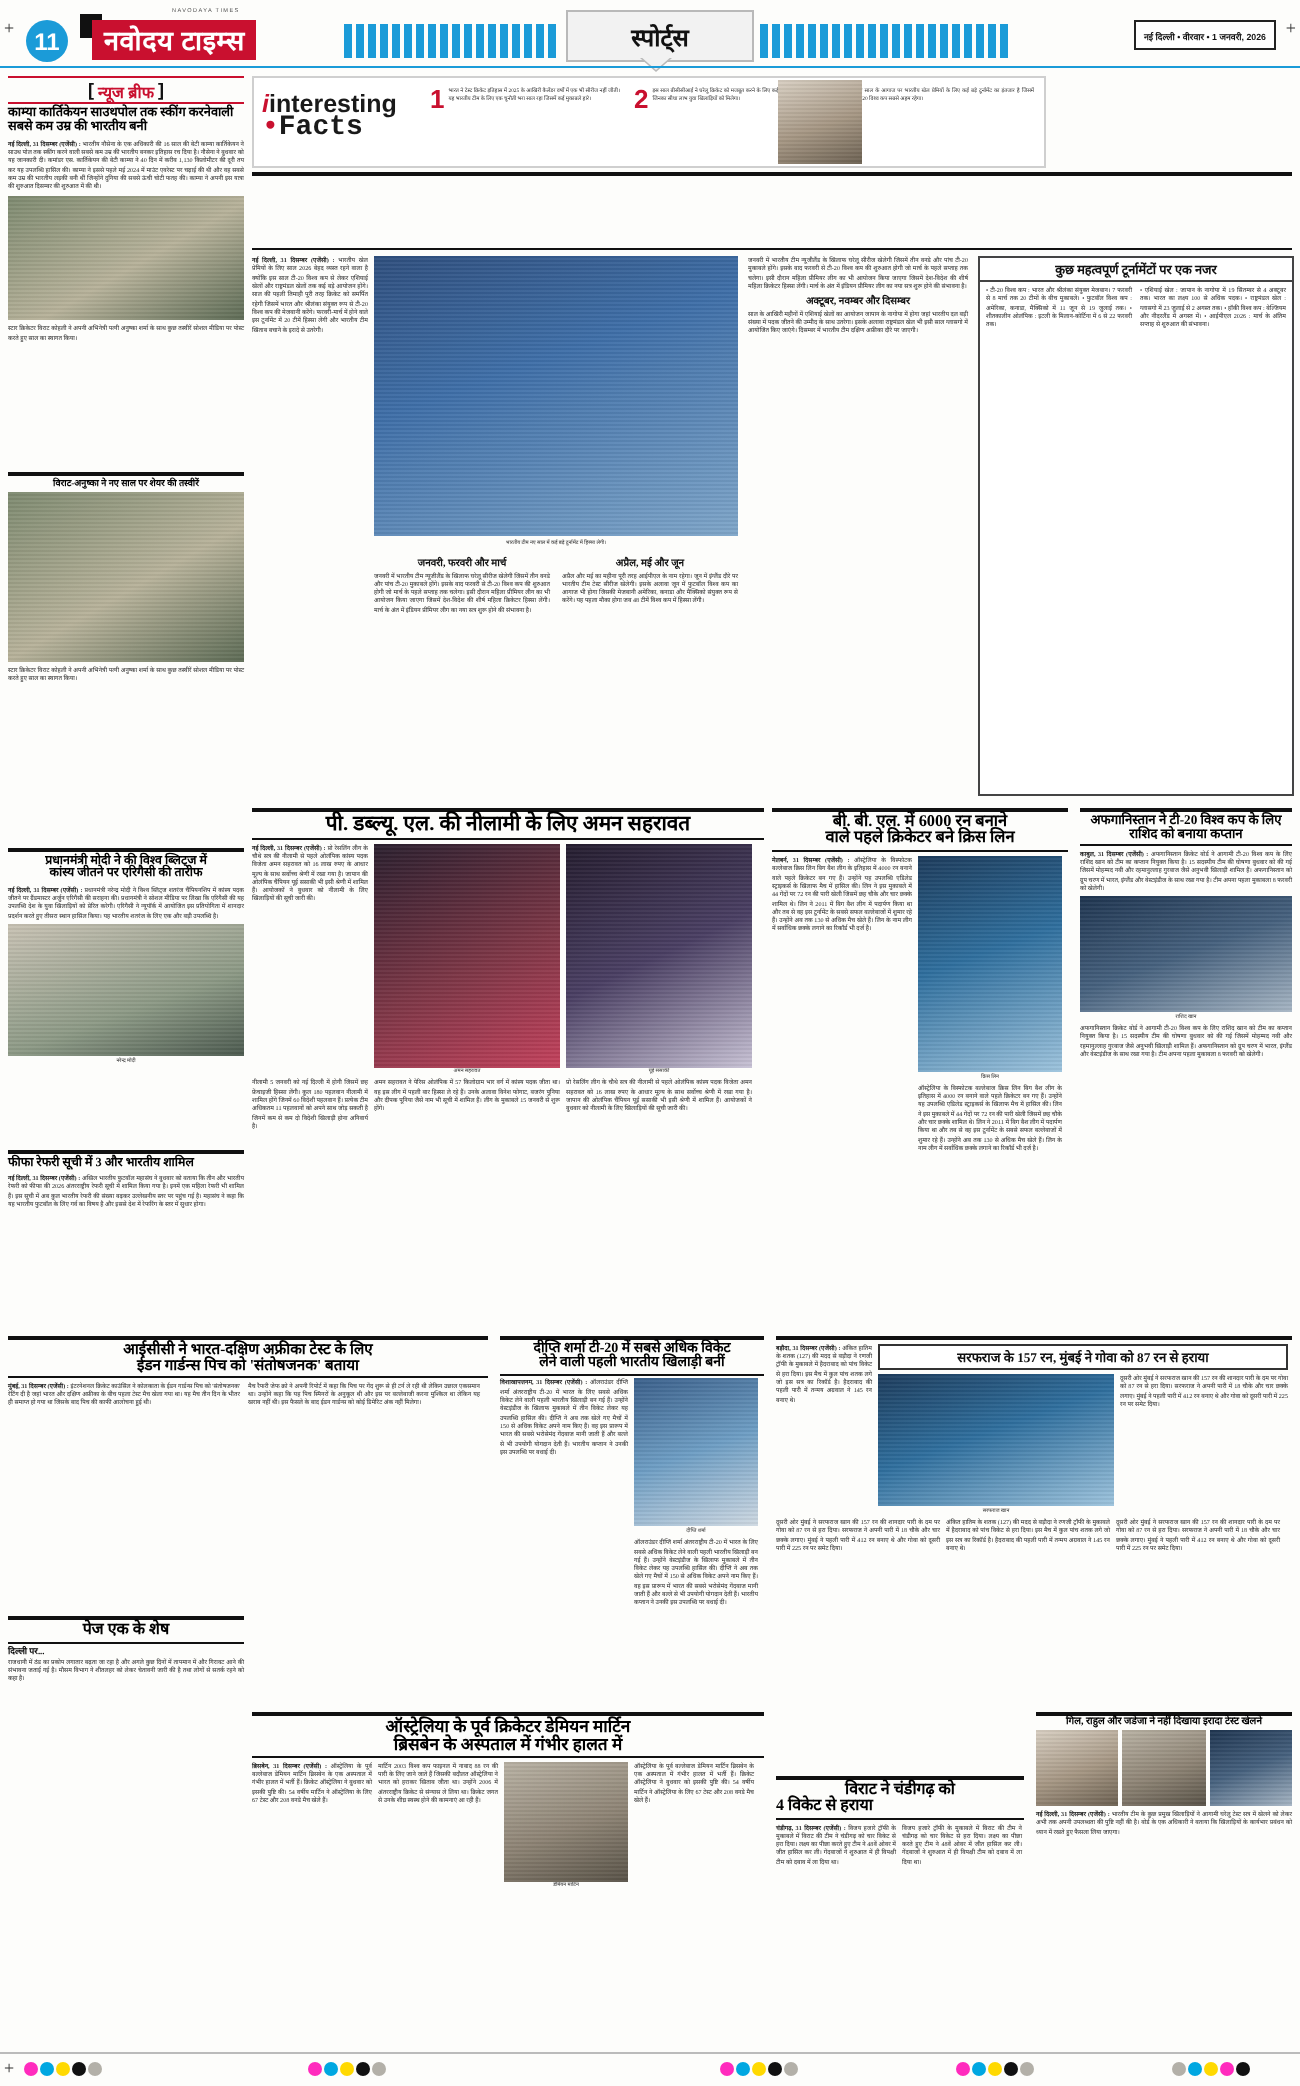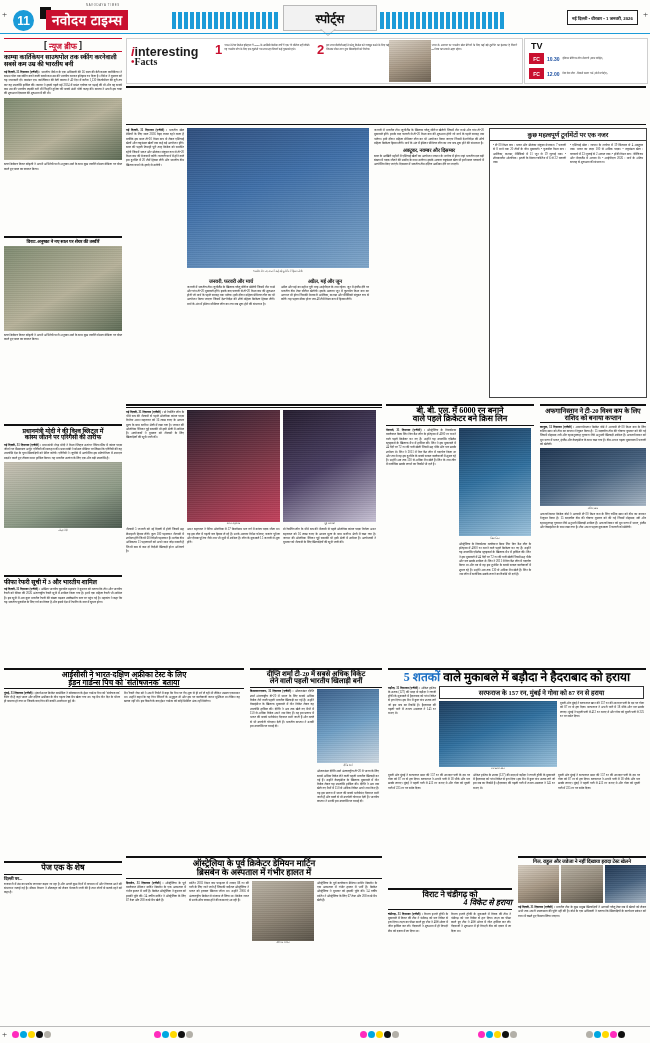--- a/index.html
+++ b/index.html
@@ -67,21 +67,21 @@
   .nb-title span.br{color:#111;margin:0 2px;font-size:9px;}
 
   
   .facts{
     position:absolute;left:126px;top:38px;width:395px;height:44px;
     border:1px solid #cfcfcf;background:#fff;
   }
   .facts-logo{position:absolute;left:4px;top:6px;width:78px;}
   .facts-logo .l1{font-size:12.5px;font-weight:bold;font-family:"Liberation Sans",sans-serif;color:#1a1a1a;}
   .facts-logo .l1 i{color:#c9102f;font-style:italic;}
-  .facts-logo .l2{font-size:10px;font-weight:bold;font-family:Liberation Serif, serif;color:#1a1a1a;margin-top:-3px;}
+  .facts-logo .l2{font-size:14px;font-weight:bold;font-family:Liberation Mono, monospace;color:#1a1a1a;margin-top:-3px;}
   .facts-logo .l2 b{color:#c9102f;}
   .fact-item{position:absolute;top:5px;width:95px;font-size:2.7px;line-height:1.4;text-align:justify;color:#2b2b2b;}
   .fact-num{float:left;font-size:13px;font-weight:bold;color:#c9102f;line-height:.85;margin:0 2px 0 0;font-family:"Liberation Sans",sans-serif;}
 
   
   .tvbox{position:absolute;left:524px;top:38px;width:122px;height:44px;border:1px solid #cfcfcf;background:#fff;}
   .tv-word{position:absolute;left:6px;top:2px;font-size:9px;font-weight:bold;font-family:"Liberation Sans",sans-serif;}
   .tv-row{position:absolute;left:4px;width:116px;height:13px;display:flex;align-items:center;gap:3px;}
   .tv-logo{width:15px;height:11px;background:#c9102f;color:#fff;font-size:5px;font-weight:bold;
     display:flex;align-items:center;justify-content:center;font-family:"Liberation Sans",sans-serif;}
@@ -232,33 +232,20 @@
       <span class="fact-num">2</span>
       <span>इस साल बीसीसीआई ने घरेलू क्रिकेट को मजबूत करने के लिए कई नई योजनाएं शुरू की हैं जिनका सीधा लाभ युवा खिलाड़ियों को मिलेगा।</span>
     </div>
     <div class="fact-item" style="left:292px;width:98px;">
       <span class="fact-num">3</span>
       <span>नए साल के आगाज पर भारतीय खेल प्रेमियों के लिए कई बड़े टूर्नामेंट का इंतजार है जिसमें टी-20 विश्व कप सबसे अहम रहेगा।</span>
     </div>
     <div class="photo face" style="position:absolute;left:262px;top:1px;width:42px;height:42px;"></div>
   </div>
 
-  <div class="tvbox">
-    <div class="tv-word">TV</div>
-    <div class="tv-row" style="top:13px;">
-      <span class="tv-logo">FC</span>
-      <span class="tv-time">10.30</span>
-      <span class="tv-txt">इंडियन प्रीमियर लीग नीलामी (स्टार स्पोर्ट्स)</span>
-    </div>
-    <div class="tv-row" style="top:28px;">
-      <span class="tv-logo">FC</span>
-      <span class="tv-time">12.00</span>
-      <span class="tv-txt">बिग बैश लीग : सिडनी बनाम पर्थ (सोनी स्पोर्ट्स)</span>
-    </div>
-  </div>
 
   <div class="hr-lead-top"></div>
   <div class="hr-lead-bot"></div>
 
   <div style="position:absolute;left:126px;top:128px;width:58px;">
     <div class="col-text">
       <span class="dateline">नई दिल्ली, 31 दिसम्बर (एजेंसी) :</span>
       <span>भारतीय खेल प्रेमियों के लिए साल 2026 बेहद व्यस्त रहने वाला है क्योंकि इस साल टी-20 विश्व कप से लेकर एशियाई खेलों और राष्ट्रमंडल खेलों तक कई बड़े आयोजन होंगे। साल की पहली तिमाही पूरी तरह क्रिकेट को समर्पित रहेगी जिसमें भारत और श्रीलंका संयुक्त रूप से टी-20 विश्व कप की मेजबानी करेंगे। फरवरी-मार्च में होने वाले इस टूर्नामेंट में 20 टीमें हिस्सा लेंगी और भारतीय टीम खिताब बचाने के इरादे से उतरेगी।</span>
     </div>
   </div>
@@ -305,20 +292,21 @@
     <div style="height:1.6px;background:#111;margin-bottom:2px;"></div>
     <div class="hdl" style="font-size:6.2px;">फीफा रेफरी सूची में 3 और भारतीय शामिल</div>
     <div class="col-text" style="margin-top:2px;">
       <span class="dateline">नई दिल्ली, 31 दिसम्बर (एजेंसी) :</span>
       <span>अखिल भारतीय फुटबॉल महासंघ ने बुधवार को बताया कि तीन और भारतीय रेफरी को फीफा की 2026 अंतरराष्ट्रीय रेफरी सूची में शामिल किया गया है। इनमें एक महिला रेफरी भी शामिल हैं। इस सूची में अब कुल भारतीय रेफरी की संख्या बढ़कर उल्लेखनीय स्तर पर पहुंच गई है। महासंघ ने कहा कि यह भारतीय फुटबॉल के लिए गर्व का विषय है और इससे देश में रेफरिंग के स्तर में सुधार होगा।</span>
     </div>
   </div>
 
   <div style="position:absolute;left:126px;top:404px;width:256px;">
     <div style="height:1.8px;background:#111;"></div>
+    <div class="hdl" style="font-size:10.4px;text-align:center;margin-top:1px;">पी. डब्ल्यू. एल. की नीलामी के लिए अमन सहरावत</div>
     <div style="height:.8px;background:#111;margin-top:1px;"></div>
     <div style="display:flex;gap:3px;margin-top:2px;">
       <div class="col-text" style="width:58px;">
         <span class="dateline">नई दिल्ली, 31 दिसम्बर (एजेंसी) :</span>
         <span>प्रो रेसलिंग लीग के चौथे सत्र की नीलामी से पहले ओलंपिक कांस्य पदक विजेता अमन सहरावत को 16 लाख रुपए के आधार मूल्य के साथ सर्वोच्च श्रेणी में रखा गया है। जापान की ओलंपिक चैंपियन यूई ससाकी भी इसी श्रेणी में शामिल हैं। आयोजकों ने बुधवार को नीलामी के लिए खिलाड़ियों की सूची जारी की।</span>
       </div>
       <div style="width:93px;">
         <div class="photo wrestler" style="height:112px;"></div>
         <div class="caption">अमन सहरावत</div>
       </div>
@@ -361,21 +349,21 @@
       <span>अफगानिस्तान क्रिकेट बोर्ड ने आगामी टी-20 विश्व कप के लिए राशिद खान को टीम का कप्तान नियुक्त किया है। 15 सदस्यीय टीम की घोषणा बुधवार को की गई जिसमें मोहम्मद नबी और रहमानुल्लाह गुरबाज जैसे अनुभवी खिलाड़ी शामिल हैं। अफगानिस्तान को ग्रुप चरण में भारत, इंग्लैंड और वेस्टइंडीज के साथ रखा गया है। टीम अपना पहला मुकाबला 8 फरवरी को खेलेगी।</span>
     </div>
     <div class="photo afg" style="height:58px;margin-top:2px;"></div>
     <div class="caption">राशिद खान</div>
     <div class="col-text" style="margin-top:2px;">अफगानिस्तान क्रिकेट बोर्ड ने आगामी टी-20 विश्व कप के लिए राशिद खान को टीम का कप्तान नियुक्त किया है। 15 सदस्यीय टीम की घोषणा बुधवार को की गई जिसमें मोहम्मद नबी और रहमानुल्लाह गुरबाज जैसे अनुभवी खिलाड़ी शामिल हैं। अफगानिस्तान को ग्रुप चरण में भारत, इंग्लैंड और वेस्टइंडीज के साथ रखा गया है। टीम अपना पहला मुकाबला 8 फरवरी को खेलेगी।</div>
   </div>
 
   <div style="position:absolute;left:4px;top:668px;width:240px;">
     <div style="height:1.8px;background:#111;"></div>
     <div class="hdl" style="font-size:7.6px;text-align:center;margin-top:1px;">आईसीसी ने भारत-दक्षिण अफ्रीका टेस्ट के लिए</div>
-    <div class="hdl" style="font-size:7.6px;text-align:center;text-decoration:underline;">ईडन गार्डन्स पिच को 'संतोषजनक' बताया</div>
+    <div class="hdl" style="font-size:7.6px;text-align:center;">ईडन गार्डन्स पिच को 'संतोषजनक' बताया</div>
     <div style="height:.8px;background:#111;margin-top:1px;"></div>
     <div style="display:flex;gap:4px;margin-top:2px;">
       <div class="col-text" style="width:116px;">
         <span class="dateline">मुंबई, 31 दिसम्बर (एजेंसी) :</span>
         <span>इंटरनेशनल क्रिकेट काउंसिल ने कोलकाता के ईडन गार्डन्स पिच को 'संतोषजनक' रेटिंग दी है जहां भारत और दक्षिण अफ्रीका के बीच पहला टेस्ट मैच खेला गया था। यह मैच तीन दिन के भीतर ही समाप्त हो गया था जिसके बाद पिच की काफी आलोचना हुई थी।</span>
       </div>
       <div class="col-text" style="width:116px;">मैच रैफरी जेफ क्रो ने अपनी रिपोर्ट में कहा कि पिच पर गेंद शुरू से ही टर्न ले रही थी लेकिन उछाल एकसमान था। उन्होंने कहा कि यह पिच स्पिनरों के अनुकूल थी और इस पर बल्लेबाजी करना मुश्किल था लेकिन यह खराब नहीं थी। इस फैसले के बाद ईडन गार्डन्स को कोई डिमेरिट अंक नहीं मिलेगा।</div>
     </div>
   </div>
 
@@ -392,23 +380,20 @@
       <div style="width:62px;">
         <div class="photo kid" style="height:74px;"></div>
         <div class="caption">दीप्ति शर्मा</div>
         <div class="col-text" style="margin-top:2px;">ऑलराउंडर दीप्ति शर्मा अंतरराष्ट्रीय टी-20 में भारत के लिए सबसे अधिक विकेट लेने वाली पहली भारतीय खिलाड़ी बन गई हैं। उन्होंने वेस्टइंडीज के खिलाफ मुकाबले में तीन विकेट लेकर यह उपलब्धि हासिल की। दीप्ति ने अब तक खेले गए मैचों में 150 से अधिक विकेट अपने नाम किए हैं। वह इस प्रारूप में भारत की सबसे भरोसेमंद गेंदबाज मानी जाती हैं और बल्ले से भी उपयोगी योगदान देती हैं। भारतीय कप्तान ने उनकी इस उपलब्धि पर बधाई दी।</div>
       </div>
     </div>
   </div>
 
   <div style="position:absolute;left:388px;top:668px;width:258px;">
     <div style="height:1.8px;background:#111;"></div>
-    <div class="hdl" style="font-size:12px;text-align:center;margin-top:1px;white-space:nowrap;">
-      <span class="hdl-blue">5 शतकों</span><span> वाले मुकाबले में बड़ौदा ने हैदराबाद को हराया</span>
-    </div>
     <div style="display:flex;gap:3px;margin-top:2px;">
       <div class="col-text" style="width:48px;">
         <span class="dateline">बड़ौदा, 31 दिसम्बर (एजेंसी) :</span>
         <span>अंकित हातिम के शतक (127) की मदद से बड़ौदा ने रणजी ट्रॉफी के मुकाबले में हैदराबाद को पांच विकेट से हरा दिया। इस मैच में कुल पांच शतक लगे जो इस सत्र का रिकॉर्ड है। हैदराबाद की पहली पारी में तन्मय अग्रवाल ने 145 रन बनाए थे।</span>
       </div>
       <div style="width:205px;">
         <div class="subbar">सरफराज के 157 रन, मुंबई ने गोवा को 87 रन से हराया</div>
         <div style="display:flex;gap:3px;margin-top:2px;">
           <div class="photo bat" style="width:118px;height:66px;"></div>
           <div class="col-text" style="width:84px;">दूसरी ओर मुंबई ने सरफराज खान की 157 रन की शानदार पारी के दम पर गोवा को 87 रन से हरा दिया। सरफराज ने अपनी पारी में 18 चौके और चार छक्के लगाए। मुंबई ने पहली पारी में 412 रन बनाए थे और गोवा को दूसरी पारी में 225 रन पर समेट दिया।</div>
@@ -416,21 +401,21 @@
         <div class="caption" style="width:118px;">सरफराज खान</div>
       </div>
     </div>
     <div style="display:flex;gap:3px;margin-top:2px;">
       <div class="col-text" style="width:82px;">दूसरी ओर मुंबई ने सरफराज खान की 157 रन की शानदार पारी के दम पर गोवा को 87 रन से हरा दिया। सरफराज ने अपनी पारी में 18 चौके और चार छक्के लगाए। मुंबई ने पहली पारी में 412 रन बनाए थे और गोवा को दूसरी पारी में 225 रन पर समेट दिया।</div>
       <div class="col-text" style="width:82px;">अंकित हातिम के शतक (127) की मदद से बड़ौदा ने रणजी ट्रॉफी के मुकाबले में हैदराबाद को पांच विकेट से हरा दिया। इस मैच में कुल पांच शतक लगे जो इस सत्र का रिकॉर्ड है। हैदराबाद की पहली पारी में तन्मय अग्रवाल ने 145 रन बनाए थे।</div>
       <div class="col-text" style="width:82px;">दूसरी ओर मुंबई ने सरफराज खान की 157 रन की शानदार पारी के दम पर गोवा को 87 रन से हरा दिया। सरफराज ने अपनी पारी में 18 चौके और चार छक्के लगाए। मुंबई ने पहली पारी में 412 रन बनाए थे और गोवा को दूसरी पारी में 225 रन पर समेट दिया।</div>
     </div>
   </div>
 
-  <div style="position:absolute;left:4px;top:861px;width:118px;">
+  <div style="position:absolute;left:4px;top:808px;width:118px;">
     <div style="height:1.8px;background:#111;"></div>
     <div class="hdl" style="font-size:8px;text-align:center;margin:1.5px 0;">पेज एक के शेष</div>
     <div style="height:.8px;background:#111;margin-bottom:2px;"></div>
     <div class="hdl" style="font-size:4.4px;">दिल्ली पर...</div>
     <div class="col-text">राजधानी में ठंड का प्रकोप लगातार बढ़ता जा रहा है और अगले कुछ दिनों में तापमान में और गिरावट आने की संभावना जताई गई है। मौसम विभाग ने शीतलहर को लेकर चेतावनी जारी की है तथा लोगों से सतर्क रहने को कहा है।</div>
   </div>
 
   <div style="position:absolute;left:126px;top:856px;width:256px;">
     <div style="height:1.8px;background:#111;"></div>
     <div class="hdl" style="font-size:8.6px;text-align:center;margin-top:1px;">ऑस्ट्रेलिया के पूर्व क्रिकेटर डेमियन मार्टिन</div>
@@ -446,21 +431,21 @@
         <div class="photo portrait" style="height:60px;"></div>
         <div class="caption">डेमियन मार्टिन</div>
       </div>
       <div class="col-text" style="width:60px;">ऑस्ट्रेलिया के पूर्व बल्लेबाज डेमियन मार्टिन ब्रिसबेन के एक अस्पताल में गंभीर हालत में भर्ती हैं। क्रिकेट ऑस्ट्रेलिया ने बुधवार को इसकी पुष्टि की। 54 वर्षीय मार्टिन ने ऑस्ट्रेलिया के लिए 67 टेस्ट और 208 वनडे मैच खेले हैं।</div>
     </div>
   </div>
 
   <div style="position:absolute;left:388px;top:888px;width:124px;">
     <div style="height:1.8px;background:#111;"></div>
     <div class="hdl" style="font-size:8px;text-align:center;margin-top:1px;">विराट ने चंडीगढ़ को</div>
-    <div class="hdl" style="font-size:8px;text-align:right;font-style:italic;">4 विकेट से हराया</div>
+    <div class="hdl" style="font-size:8px;text-align:left;">4 विकेट से हराया</div>
     <div style="height:.8px;background:#111;margin-top:1px;"></div>
     <div style="display:flex;gap:3px;margin-top:2px;">
       <div class="col-text" style="width:60px;">
         <span class="dateline">चंडीगढ़, 31 दिसम्बर (एजेंसी) :</span>
         <span>विजय हजारे ट्रॉफी के मुकाबले में विराट की टीम ने चंडीगढ़ को चार विकेट से हरा दिया। लक्ष्य का पीछा करते हुए टीम ने 48वें ओवर में जीत हासिल कर ली। गेंदबाजों ने शुरुआत में ही विपक्षी टीम को दबाव में ला दिया था।</span>
       </div>
       <div class="col-text" style="width:60px;">विजय हजारे ट्रॉफी के मुकाबले में विराट की टीम ने चंडीगढ़ को चार विकेट से हरा दिया। लक्ष्य का पीछा करते हुए टीम ने 48वें ओवर में जीत हासिल कर ली। गेंदबाजों ने शुरुआत में ही विपक्षी टीम को दबाव में ला दिया था।</div>
     </div>
   </div>
 

